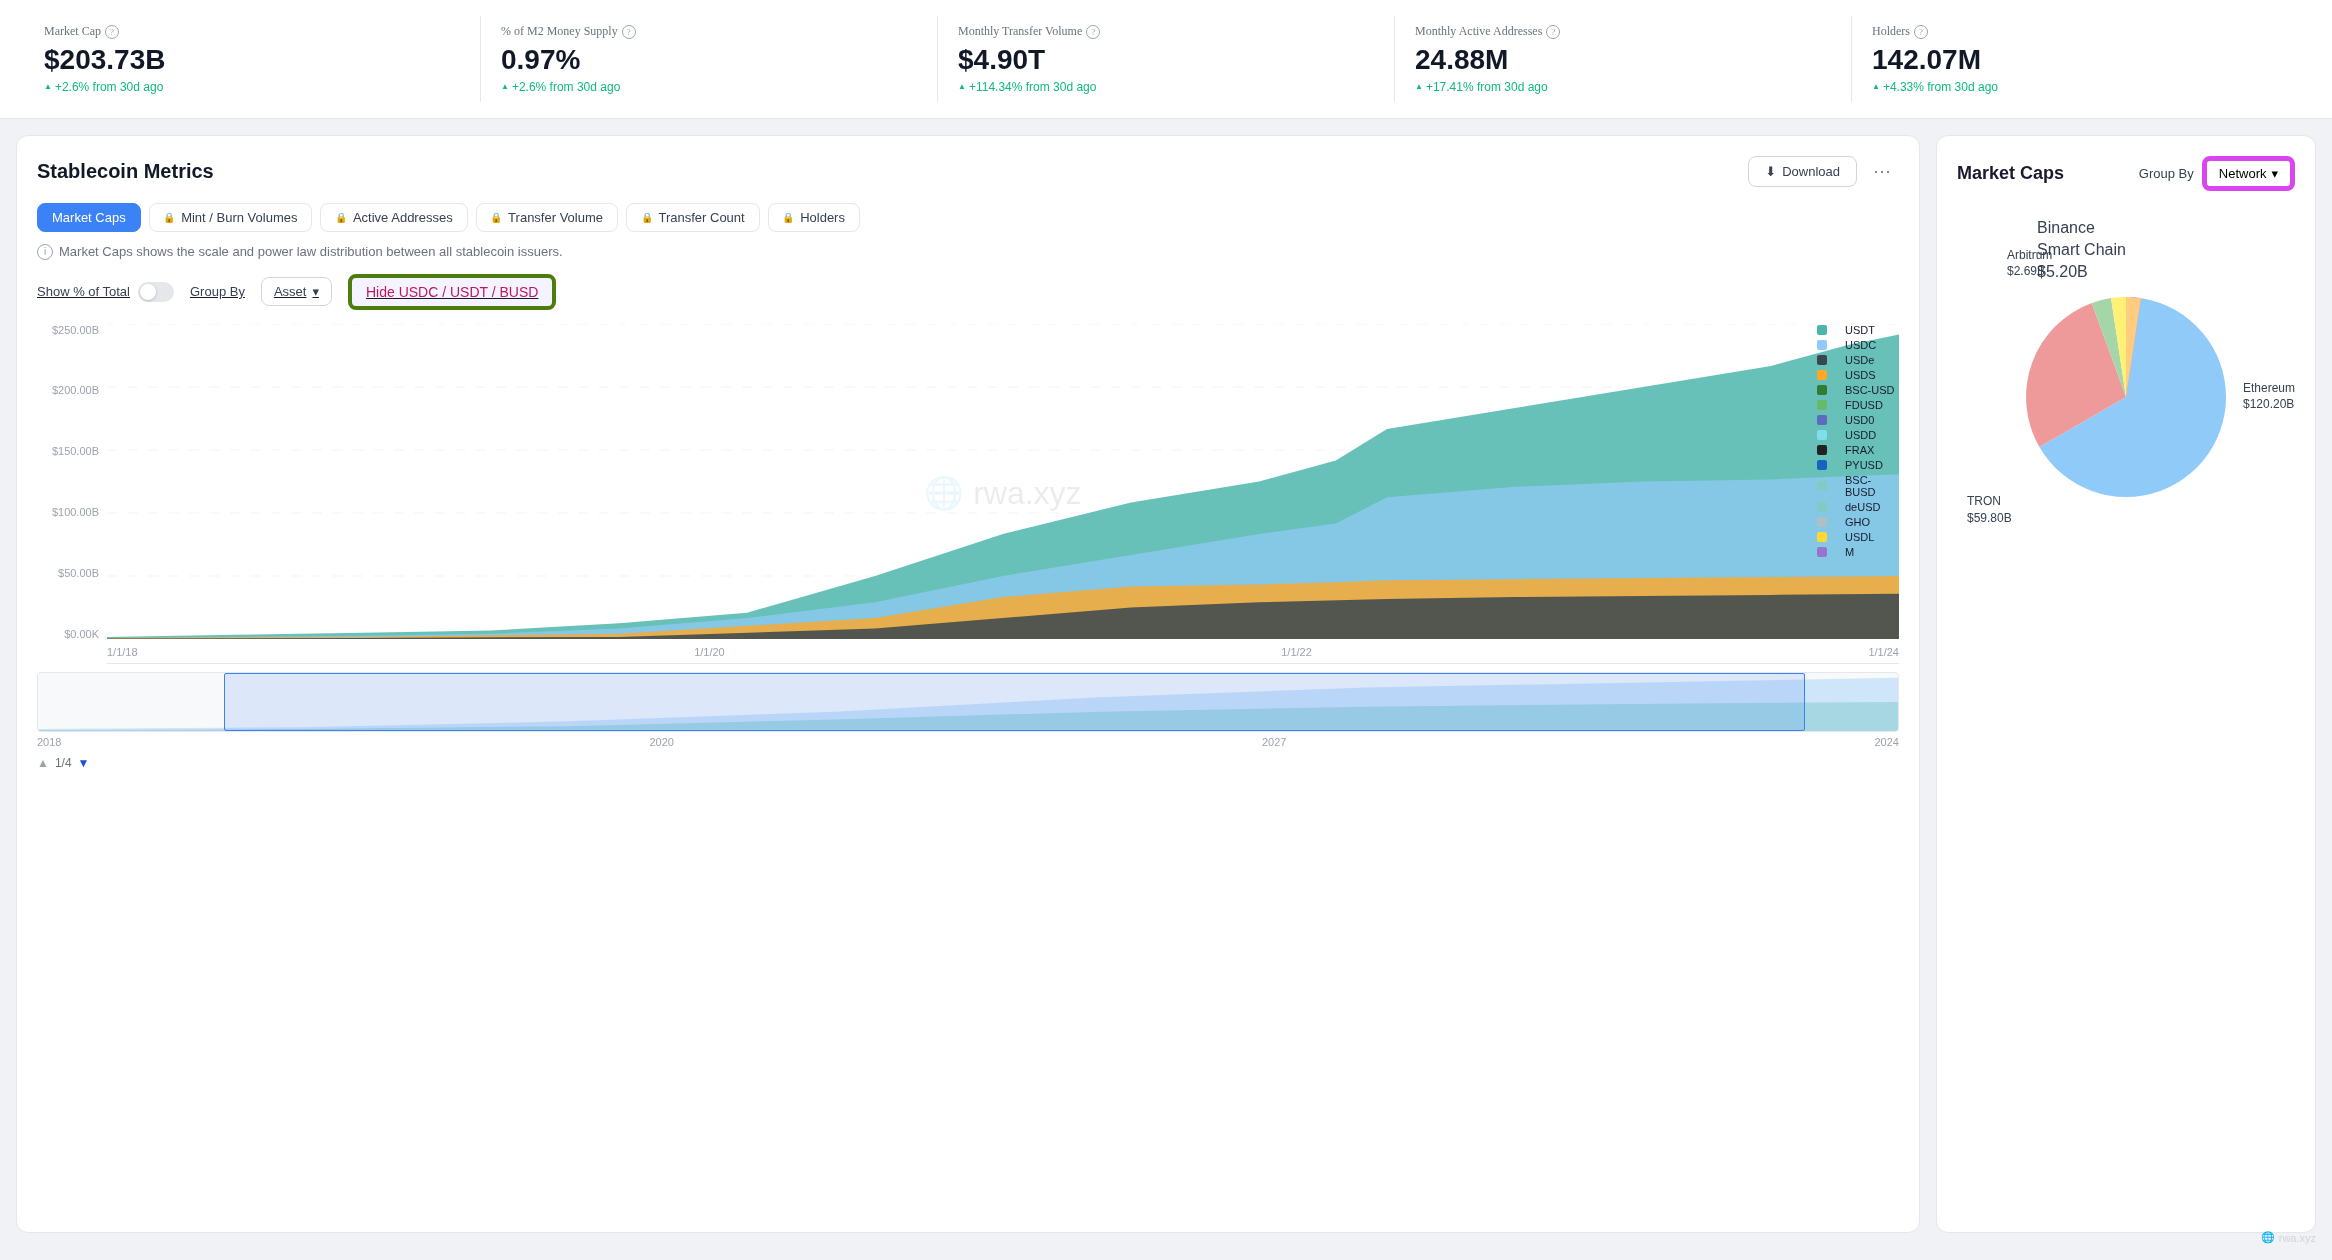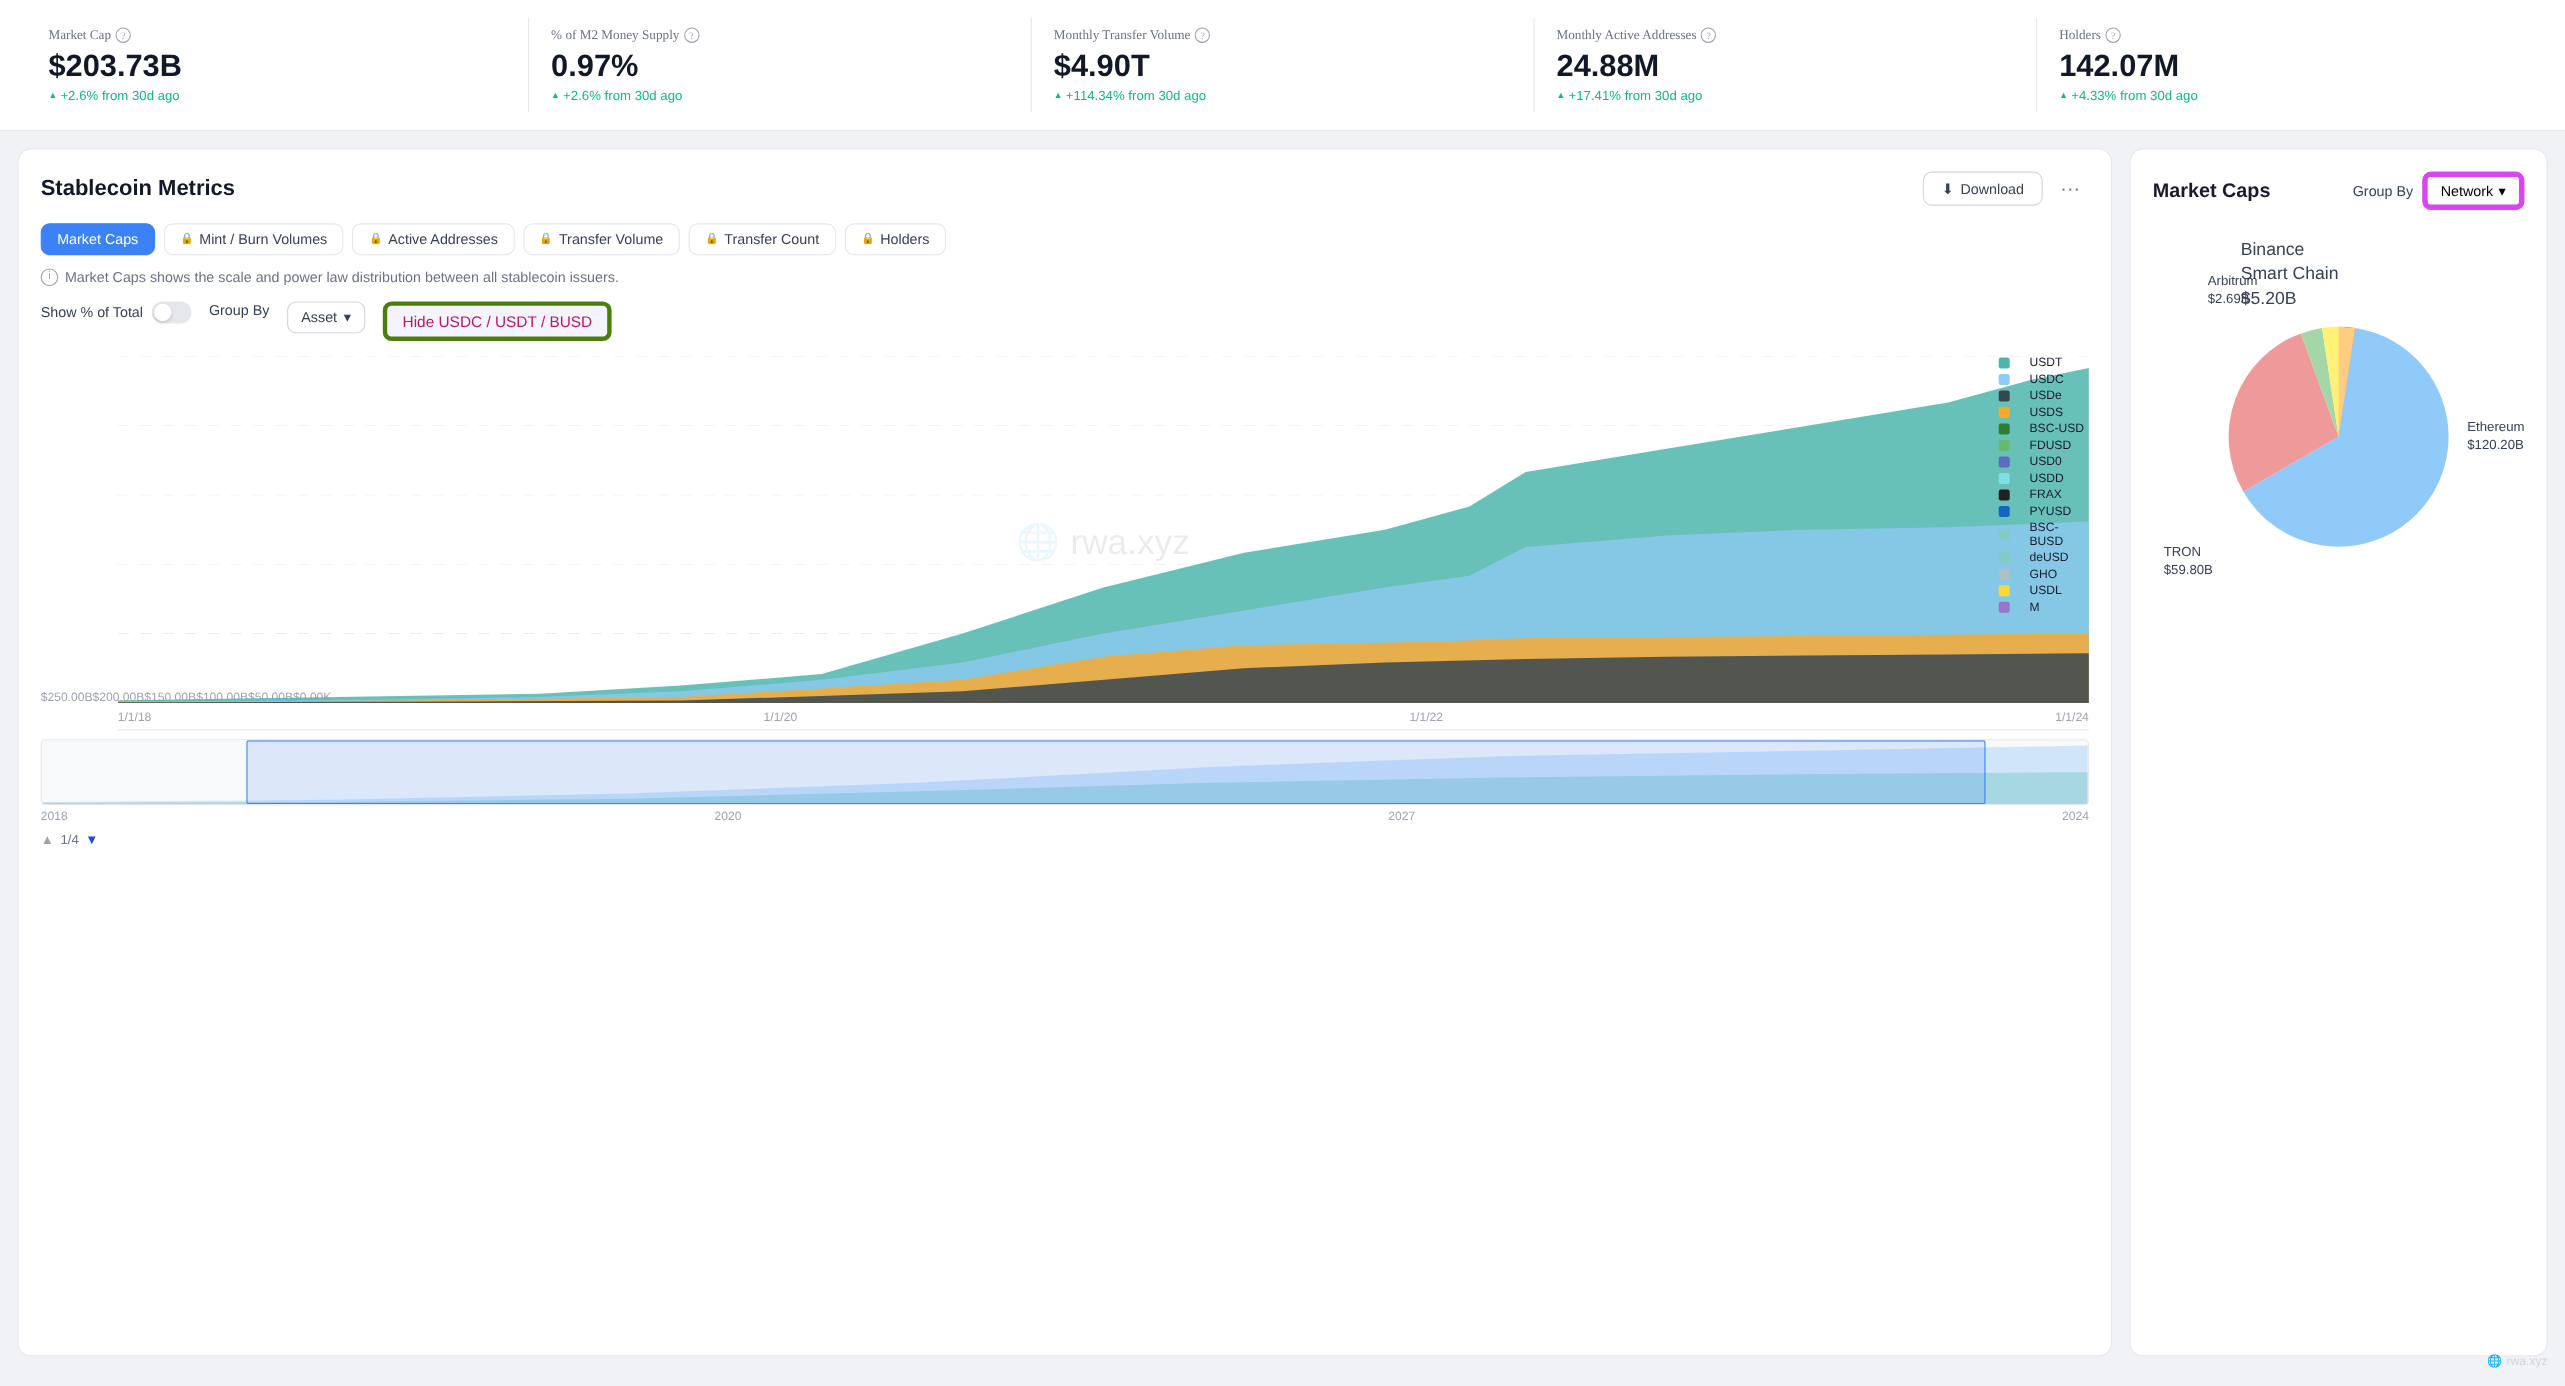--- a/index.html
+++ b/index.html
@@ -148,23 +148,24 @@
       display: flex;
       align-items: center;
       gap: 6px;
       margin-bottom: 14px;
       color: #6b7280;
       font-size: 13px;
     }
 
     .controls-row {
       display: flex;
-      align-items: flex-start;
+      align-items: center;
       gap: 16px;
       margin-bottom: 14px;
+      text-decoration: underline;
     }
 
     .toggle-label {
       display: flex;
       align-items: center;
       gap: 8px;
       font-size: 13px;
       color: #374151;
     }
 
@@ -221,21 +222,21 @@
       margin-top: 4px;
     }
 
     .chart-container {
       display: flex;
       height: 100%;
     }
 
     .y-axis {
       display: flex;
-      flex-direction: row;
+      flex-direction: column;
       justify-content: space-between;
       padding-bottom: 24px;
       width: 70px;
       align-items: flex-end;
       padding-right: 8px;
       font-size: 11px;
       color: #9ca3af;
     }
 
     .chart-inner {

